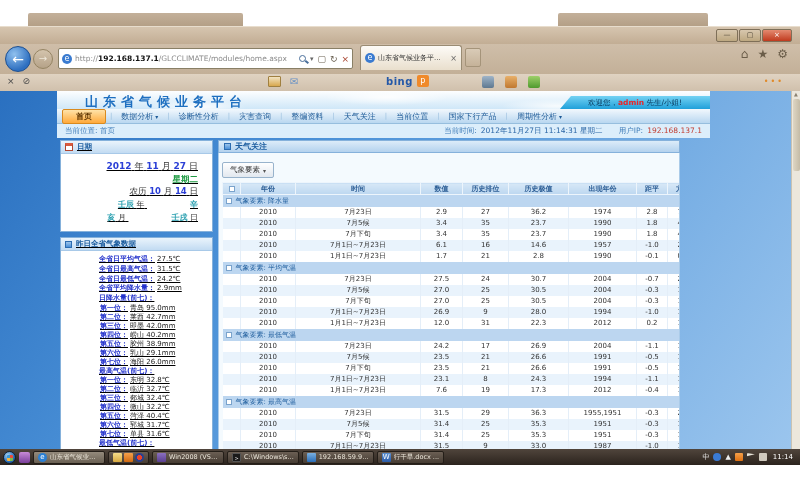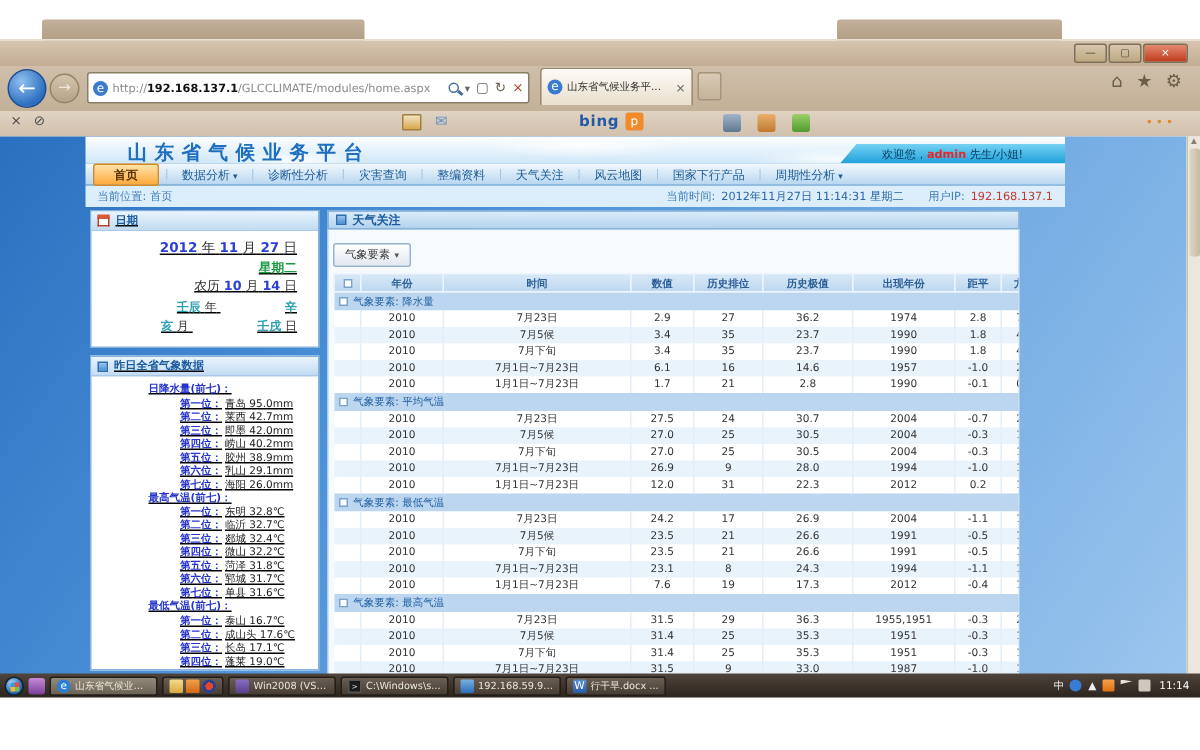--- a/index.html
+++ b/index.html
@@ -123,21 +123,21 @@
   .date-weekday { font-size:8.5px; line-height:12px; color:#1d9a42; font-weight:bold; }
   .date-line3 { font-size:8.5px; line-height:13px; color:#333; }
   .date-line4 { font-size:8px; line-height:13px; color:#333; }
   .stem { color:#2aa0b0; font-weight:bold;margin-left:43px; }
 
   .weather-content { padding:4px 2px 0 2px; font-size:7px; }
   .stat-row { display:flex; line-height:9.8px; }
   .stat-label { width:92px; text-align:right; color:#2433cc; font-weight:bold; flex:none; }
   .stat-value { color:#222; margin-left:2px; }
   .rank-title { margin-left:36px; line-height:9.6px; color:#2433cc; font-weight:bold; }
-  .rank-row { display:flex; margin-left:57px; line-height:9px; }
+  .rank-row { display:flex; margin-left:37px; line-height:9px; }
   .rank-label { color:#2433cc; font-weight:bold; flex:none; }
   .rank-value { color:#222; margin-left:2px; white-space:nowrap; }
 
   
   .main-panel { position:absolute; left:161px; top:49px; width:462px; height:324px; }
   .main-titlebar { height:13px; background:linear-gradient(#dcecf9,#b4d2ee); border:1px solid #85b1db;
     color:#1b5c9e; font-size:8px; font-weight:bold; display:flex; align-items:center; gap:4px; padding:0 5px; }
   .main-body { border:1px solid #aacbe9; border-top:none; background:#f4fafe; height:311px;
     padding:4px 3px; overflow:hidden; }
   .filter-btn { display:inline-flex; align-items:center; gap:3px; font-size:7.5px; color:#333;
@@ -267,21 +267,21 @@
           <span class="nav-item">数据分析<span class="nav-arrow">▾</span></span>
           <span class="nav-sep">|</span>
           <span class="nav-item">诊断性分析</span>
           <span class="nav-sep">|</span>
           <span class="nav-item">灾害查询</span>
           <span class="nav-sep">|</span>
           <span class="nav-item">整编资料</span>
           <span class="nav-sep">|</span>
           <span class="nav-item">天气关注</span>
           <span class="nav-sep">|</span>
-          <span class="nav-item">风云地图</span>
+          <span class="nav-item">当前位置</span>
           <span class="nav-sep">|</span>
           <span class="nav-item">国家下行产品</span>
           <span class="nav-sep">|</span>
           <span class="nav-item">周期性分析<span class="nav-arrow">▾</span></span>
         </div>
 
       <div class="infobar">
         <div class="info-left"><span>当前位置:</span> <span>首页</span></div>
         <div class="info-right">
           <span>当前时间:</span><span class="info-time-value">2012年11月27日 11:14:31 星期二</span>
@@ -315,20 +315,38 @@
           </div>
         </div>
 
         <div class="panel">
           <div class="panel-header">
             <span class="panel-ico"></span>
             <span>昨日全省气象数据</span>
           </div>
           <div class="weather-content">
             <div>
+                <div class="stat-row">
+                  <span class="stat-label">全省日平均气温：</span>
+                  <span class="stat-value">27.5℃</span>
+                </div>
+                <div class="stat-row">
+                  <span class="stat-label">全省日最高气温：</span>
+                  <span class="stat-value">31.5℃</span>
+                </div>
+                <div class="stat-row">
+                  <span class="stat-label">全省日最低气温：</span>
+                  <span class="stat-value">24.2℃</span>
+                </div>
+                <div class="stat-row">
+                  <span class="stat-label">全省平均降水量：</span>
+                  <span class="stat-value">2.9mm</span>
+                </div>
+              </div>
+            <div>
                 <div class="rank-title">日降水量(前七)：</div>
                 <div class="rank-row">
                   <span class="rank-label">第一位：</span>
                   <span class="rank-value">青岛 95.0mm</span>
                 </div>
                 <div class="rank-row">
                   <span class="rank-label">第二位：</span>
                   <span class="rank-value">莱西 42.7mm</span>
                 </div>
                 <div class="rank-row">
@@ -363,21 +381,21 @@
                 <div class="rank-row">
                   <span class="rank-label">第三位：</span>
                   <span class="rank-value">郯城 32.4℃</span>
                 </div>
                 <div class="rank-row">
                   <span class="rank-label">第四位：</span>
                   <span class="rank-value">微山 32.2℃</span>
                 </div>
                 <div class="rank-row">
                   <span class="rank-label">第五位：</span>
-                  <span class="rank-value">菏泽 31.8℃</span>
+                  <span class="rank-value">菏泽 40.4℃</span>
                 </div>
                 <div class="rank-row">
                   <span class="rank-label">第六位：</span>
                   <span class="rank-value">郓城 31.7℃</span>
                 </div>
                 <div class="rank-row">
                   <span class="rank-label">第七位：</span>
                   <span class="rank-value">单县 31.6℃</span>
                 </div>
                 <div class="rank-title">最低气温(前七)：</div>

